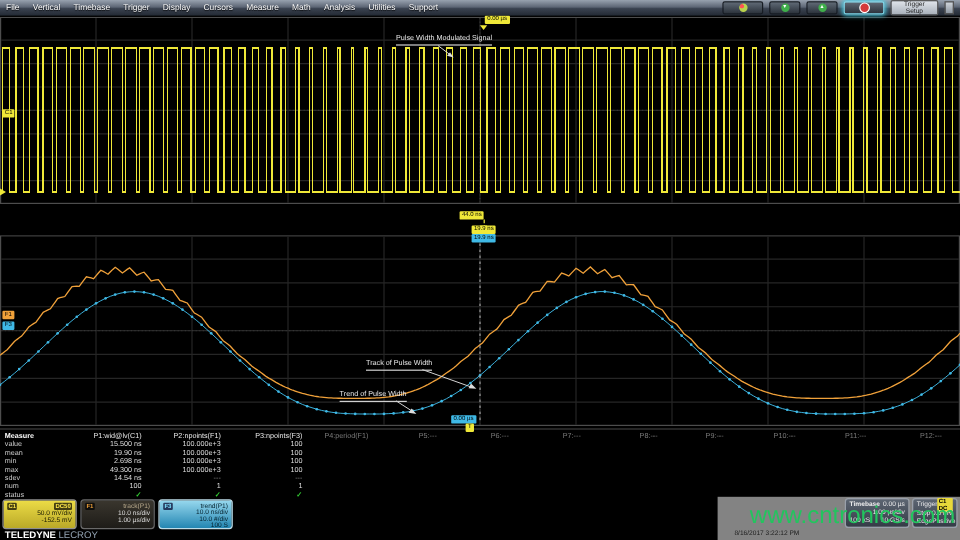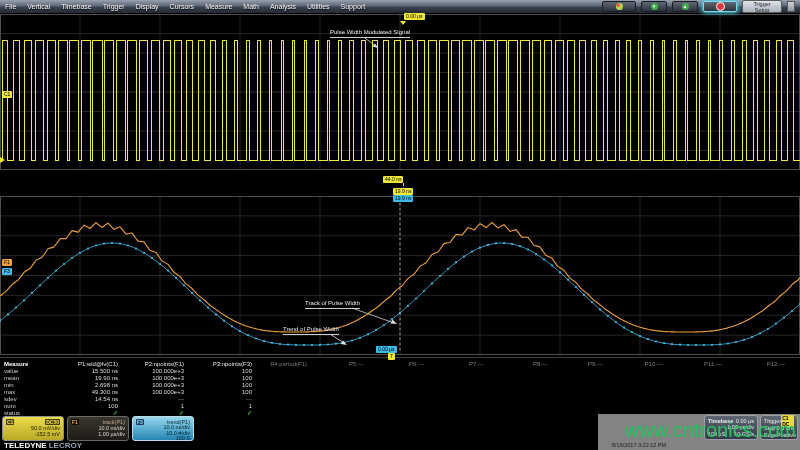--- a/index.html
+++ b/index.html
@@ -41,21 +41,21 @@
   .descbox .r1{display:flex;justify-content:space-between;align-items:center;height:7px;}
   .chip{font-size:5px;font-weight:bold;padding:0 1px;border-radius:1px;line-height:6px;}
   .rline{text-align:right;}
   .tb-row{display:flex;justify-content:space-between;height:7px;align-items:center;}
   
   #graypanel{position:absolute;left:598px;top:414px;width:202px;height:36px;background:#838383;z-index:5;}
   #watermark{position:absolute;left:560px;top:419px;width:236px;text-align:right;font-size:20px;
     font-weight:normal;letter-spacing:0;z-index:26;}
   #timestamp{position:absolute;left:612px;top:442px;font-size:5.5px;color:#1c1c1c;z-index:27;}
   #logo{position:absolute;left:4px;top:441px;font-size:8px;color:#fff;z-index:27;}
-  #logo .b2{color:#93a3b3;font-weight:bold;margin-left:2px;}
+  #logo .b2{color:#93a3b3;font-weight:normal;margin-left:2px;}
 </style>
 </head>
 <body>
 
 <div id="screen">
 
   <div id="menubar">
     <div style="display:flex;">
         <span class="menu-item">File</span>
         <span class="menu-item">Vertical</span>

